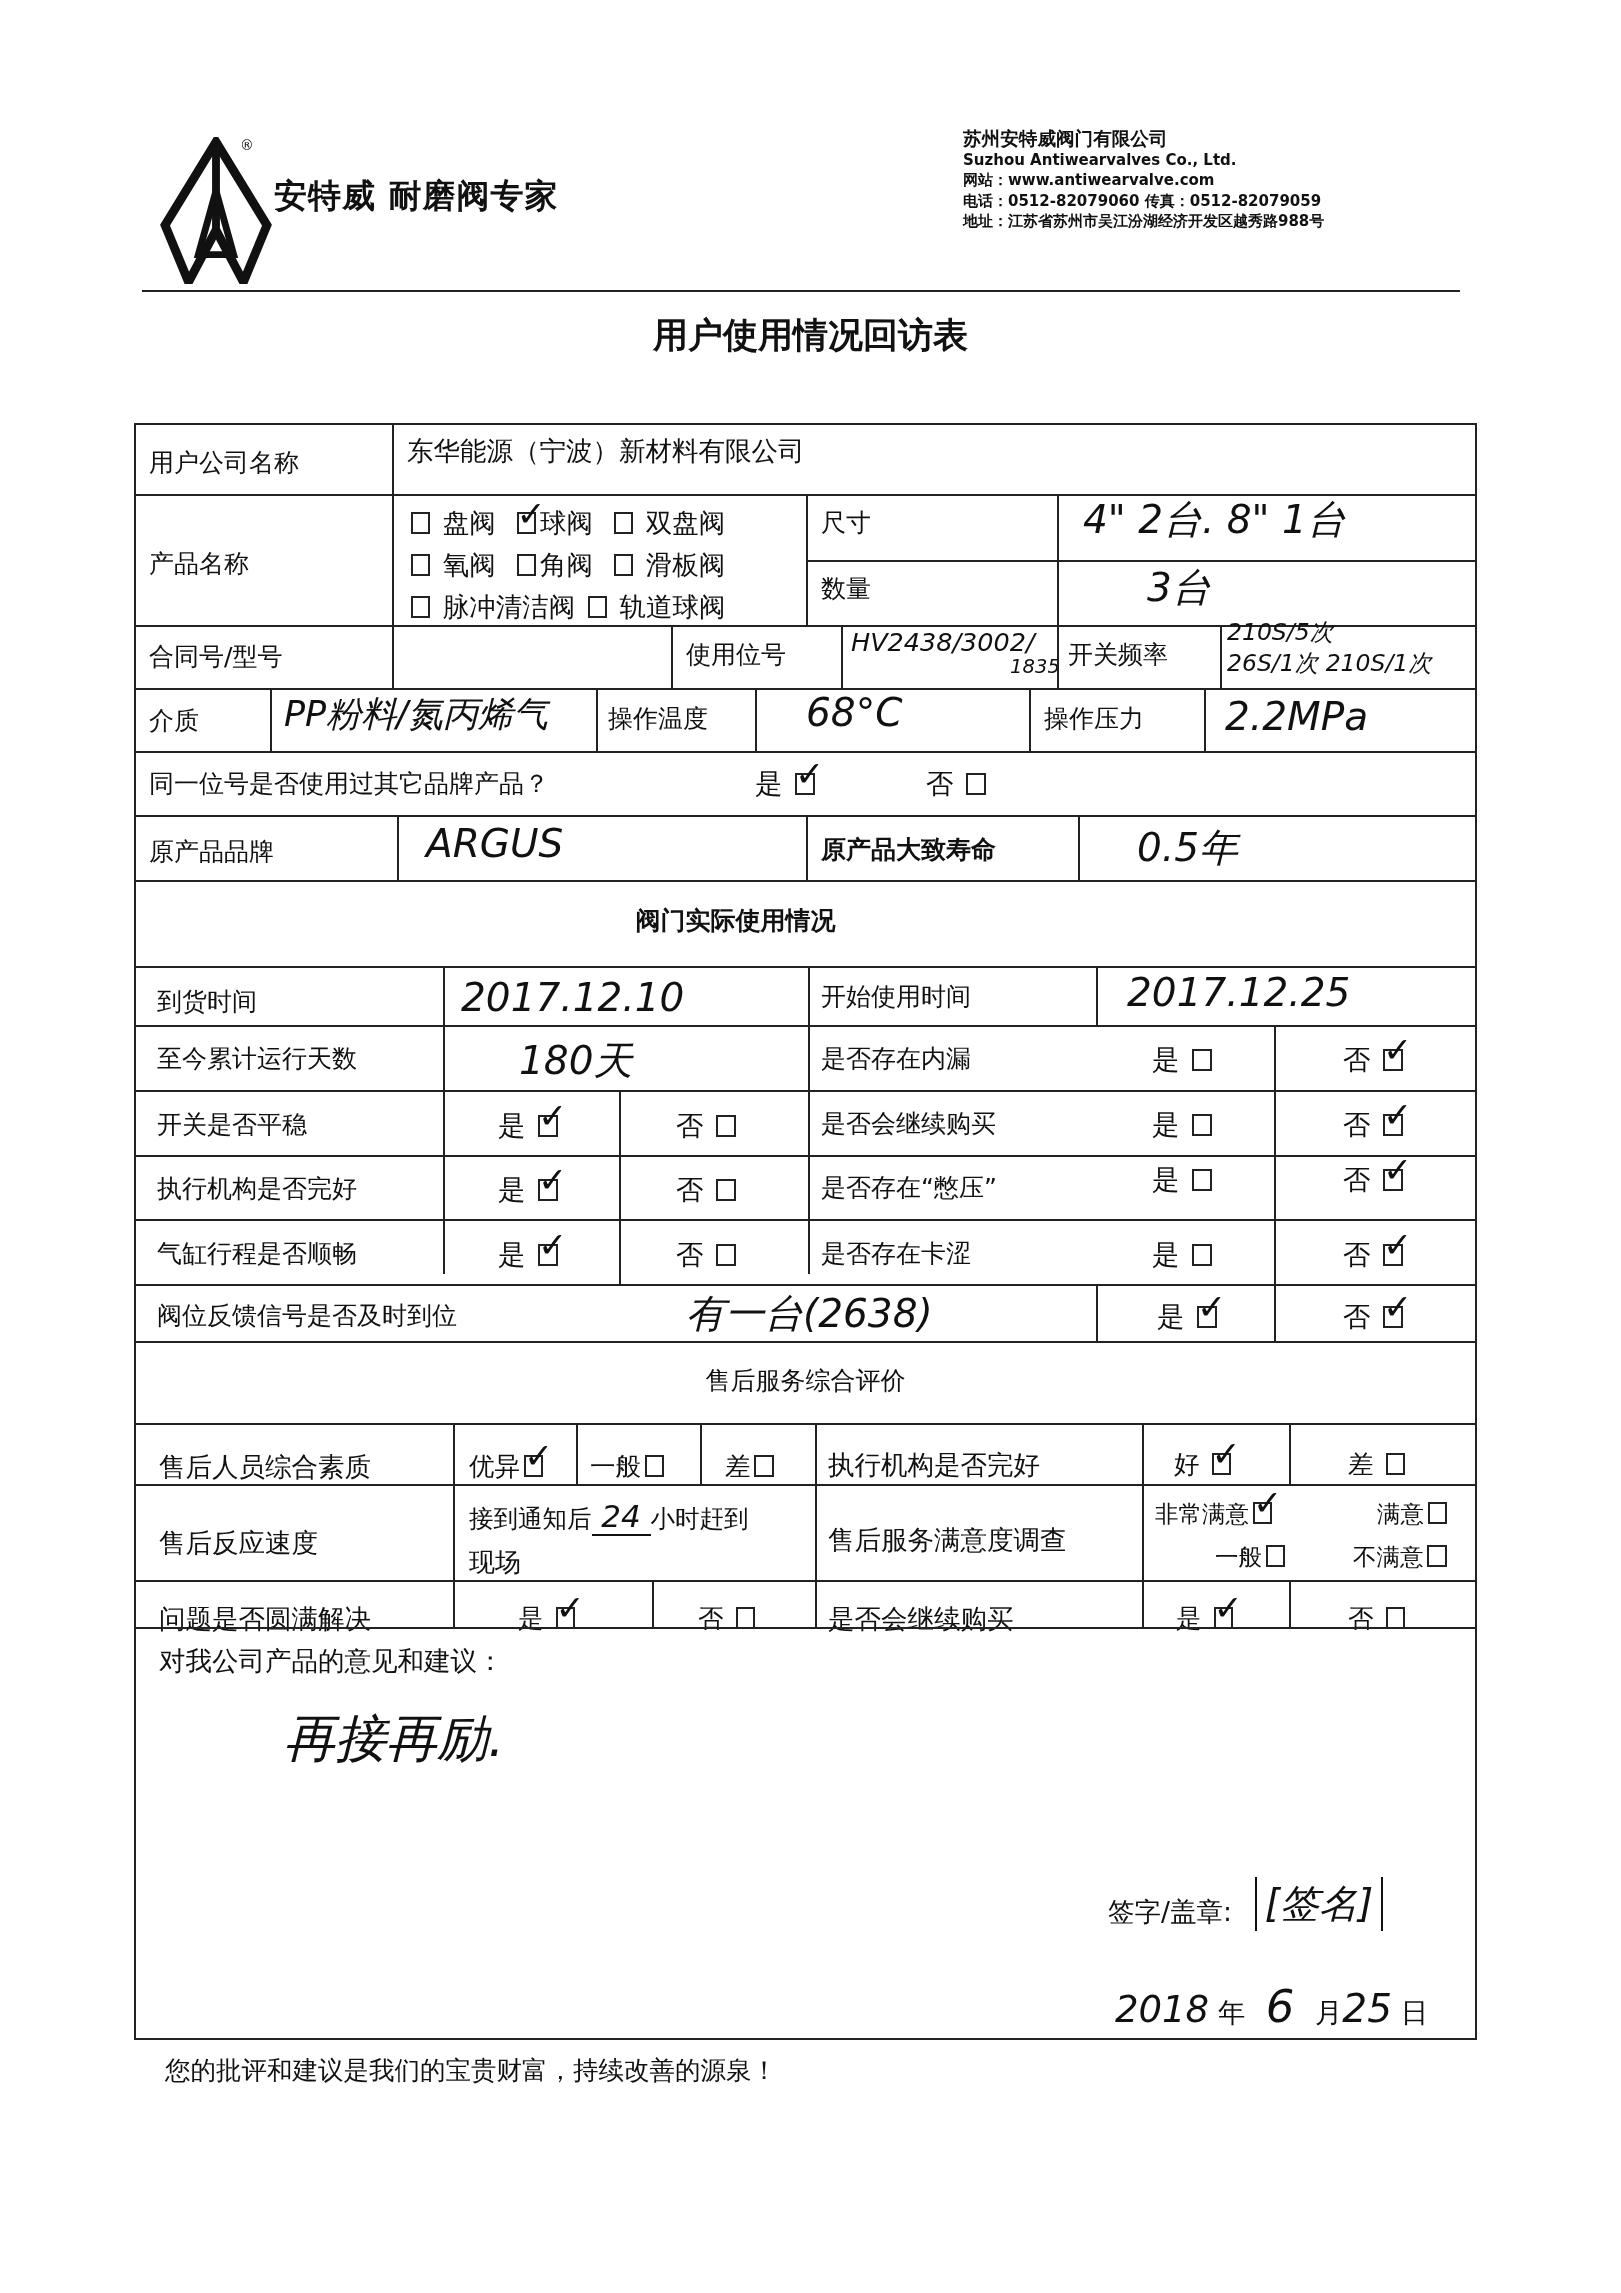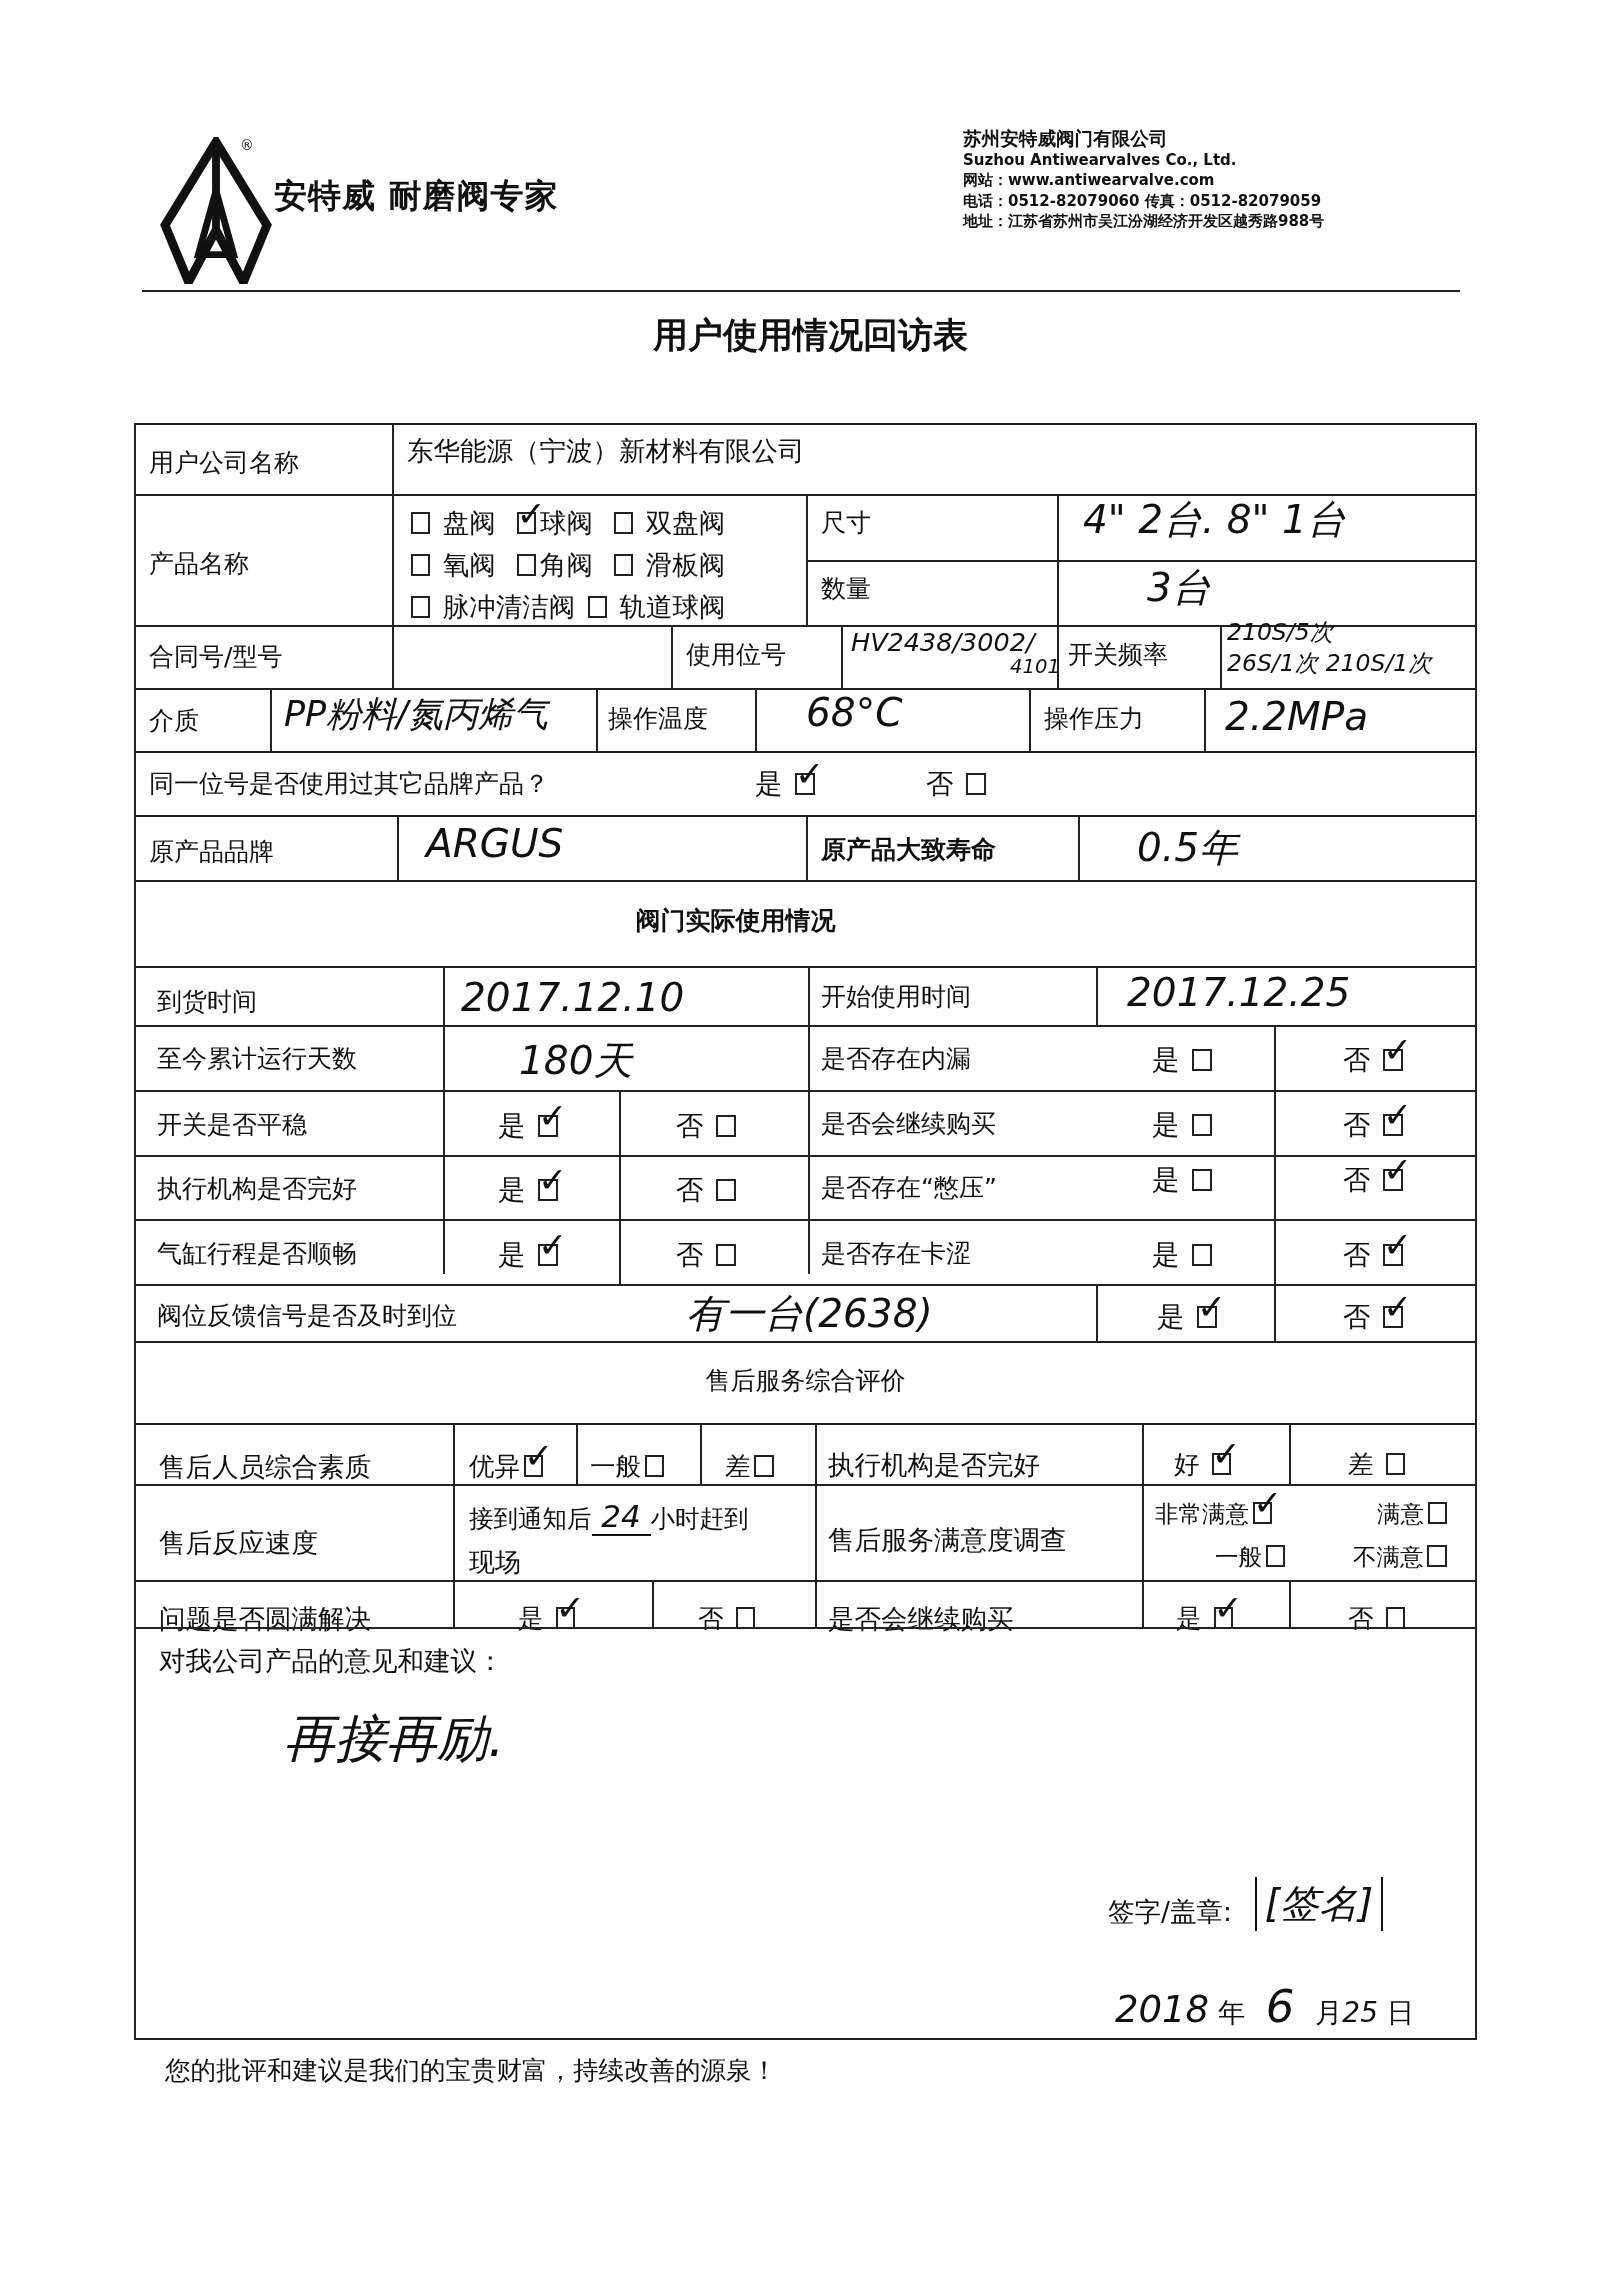--- a/index.html
+++ b/index.html
@@ -82,21 +82,21 @@
 <div class="hw" style="left:1147px;top:561px;">3台</div>
 <div class="hl" style="left:134px;top:625px;width:1343px;"></div>
 
 <div class="lbl" style="left:149px;top:640px;">合同号/型号</div>
 <div class="vl" style="left:392px;top:625px;height:63px;"></div>
 <div class="abs" style="left:402px;top:632px;width:265px;height:49px;"></div>
 <div class="vl" style="left:671px;top:625px;height:63px;"></div>
 <div class="lbl" style="left:686px;top:638px;">使用位号</div>
 <div class="vl" style="left:841px;top:625px;height:63px;"></div>
 <div class="abs hand" style="left:851px;top:627px;font-size:25.5px;">HV2438/3002/</div>
-<div class="abs hand" style="left:1010px;top:655px;font-size:19.6px;">4101</div>
+<div class="abs hand" style="left:1010px;top:655px;font-size:19.6px;">1835</div>
 <div class="vl" style="left:1057px;top:625px;height:63px;"></div>
 <div class="lbl" style="left:1068px;top:638px;">开关频率</div>
 <div class="vl" style="left:1220px;top:625px;height:63px;"></div>
 <div class="abs hand" style="left:1227px;top:616px;font-size:23.5px;">210S/5次</div>
 <div class="abs hand" style="left:1227px;top:647px;font-size:23.5px;">26S/1次  210S/1次</div>
 <div class="hl" style="left:134px;top:688px;width:1343px;"></div>
 
 <div class="lbl" style="left:149px;top:704px;">介质</div>
 <div class="vl" style="left:270px;top:688px;height:63px;"></div>
 <div class="hw" style="left:284px;top:691px;font-size:35px;">PP粉料/氮丙烯气</div>
@@ -224,18 +224,18 @@
 
 <div class="lbl-s" style="left:159px;top:1643px;">对我公司产品的意见和建议：</div>
 <div class="hw" style="left:284px;top:1705px;font-size:51px;">再接再励.</div>
 
 <div class="lbl-s" style="left:1108px;top:1894px;">签字/盖章:</div>
 <div class="hw" style="left:1255px;top:1877px;font-size:39px;border-left:2px solid #111;border-right:2px solid #111;padding:0 7.8px;">[签名]</div>
 <div class="abs" style="left:1115px;top:1980px;font-size:27.4px;">
   <span class="hand" style="font-size:37px;">2018</span>
   <span>年</span>
   <span class="hand" style="font-size:45px;padding:0 11.8px;">6</span>
-  <span>月</span><span class="hand" style="font-size:28px;">25</span>
+  <span>月</span><span class="hand" style="font-size:39px;">25</span>
   <span>日</span>
 </div>
 
 <div class="abs footer-note">您的批评和建议是我们的宝贵财富，持续改善的源泉！</div>
 
 
 </body></html>

